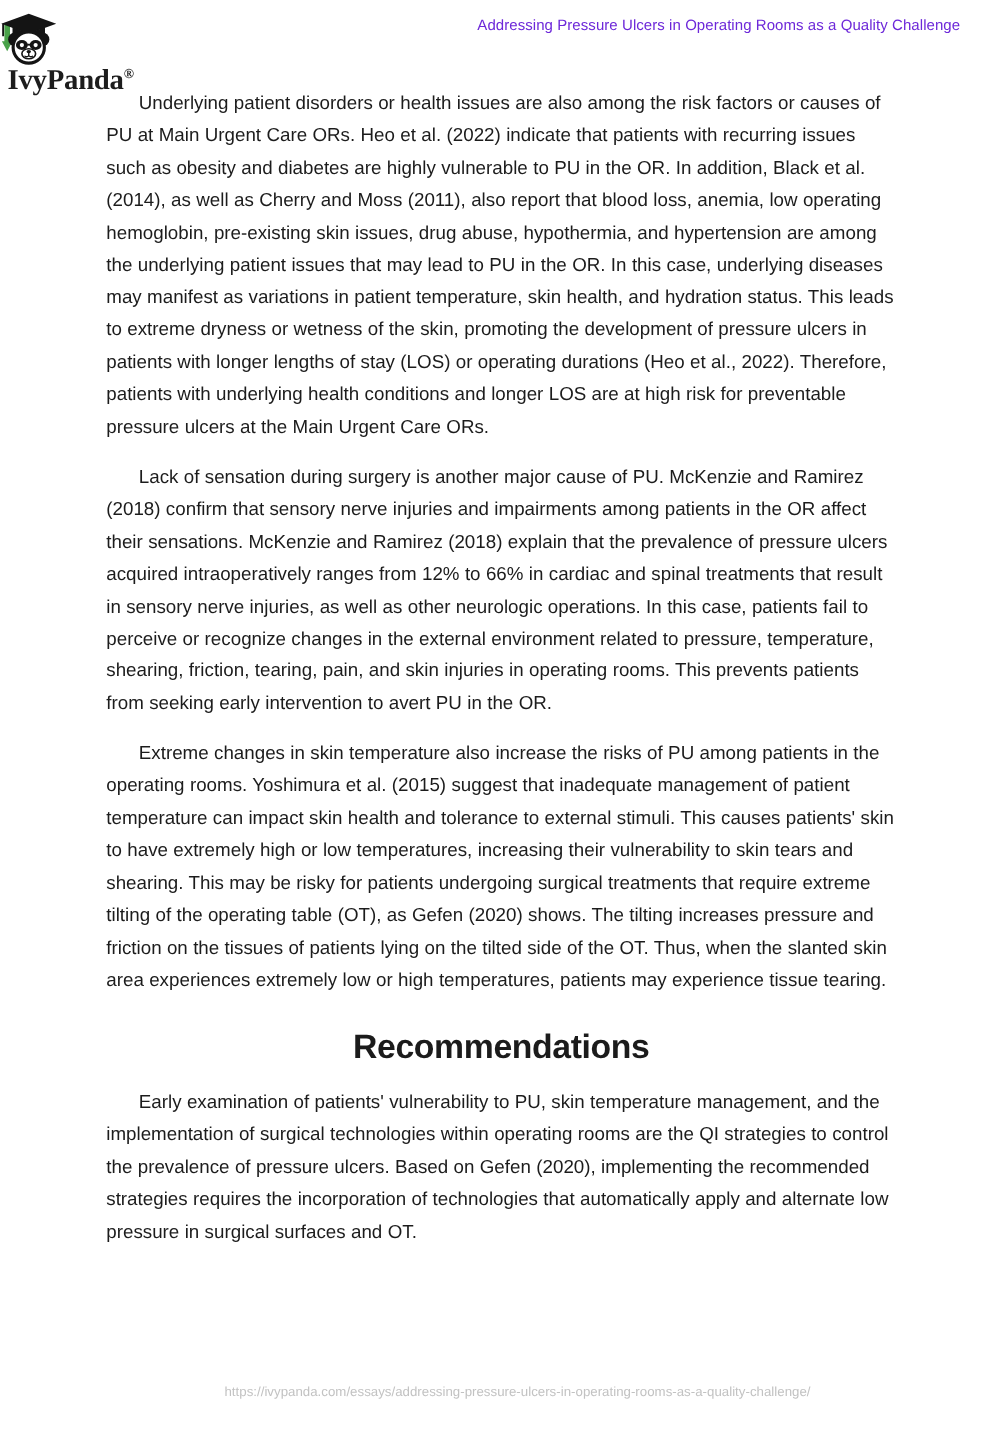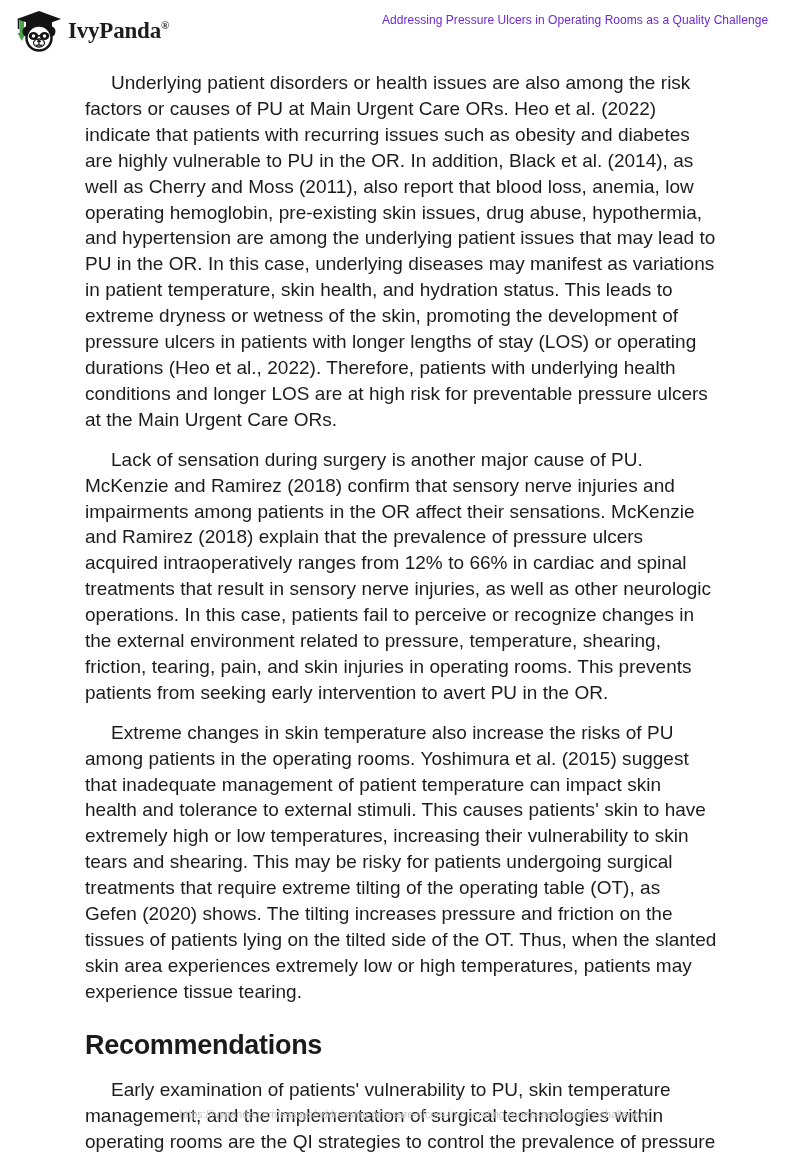--- a/index.html
+++ b/index.html
@@ -23,25 +23,26 @@
   
   .page-header {
     position: absolute;
     top: 0;
     left: 0;
     width: 800px;
     height: 62px;
   }
   .brand {
     position: absolute;
-    left: 16px;
+    left: 0;
     top: 8px;
     display: flex;
-    align-items: center;
+    align-items: flex-start;
     height: 44px;
+    flex-direction: column;
   }
   .brand-mark {
     width: 46px;
     height: 44px;
     display: block;
     flex: 0 0 auto;
   }
   .brand-name {
     font-family: "Liberation Serif", serif;
     font-weight: bold;
@@ -71,35 +72,36 @@
 
   
   .content {
     position: absolute;
     left: 85px;
     top: 70px;
     width: 632px;
   }
   p.para {
     margin: 0 0 14px 0;
-    font-size: 19px;
+    font-size: 15px;
     line-height: 25.9px;
     color: #1c1c1c;
     text-indent: 26px;
     text-align: left;
     letter-spacing: 0.01px;
     word-spacing: 0.1px;
   }
   h2.section-heading {
     margin: 24px 0 16px 0;
     font-size: 27px;
     line-height: 32px;
     font-weight: bold;
     color: #1b1b1b;
     letter-spacing: -0.3px;
+    text-align: center;
   }
 
   
   .page-footer {
     position: absolute;
     left: 0;
     bottom: 0;
     width: 800px;
     height: 60px;
   }

